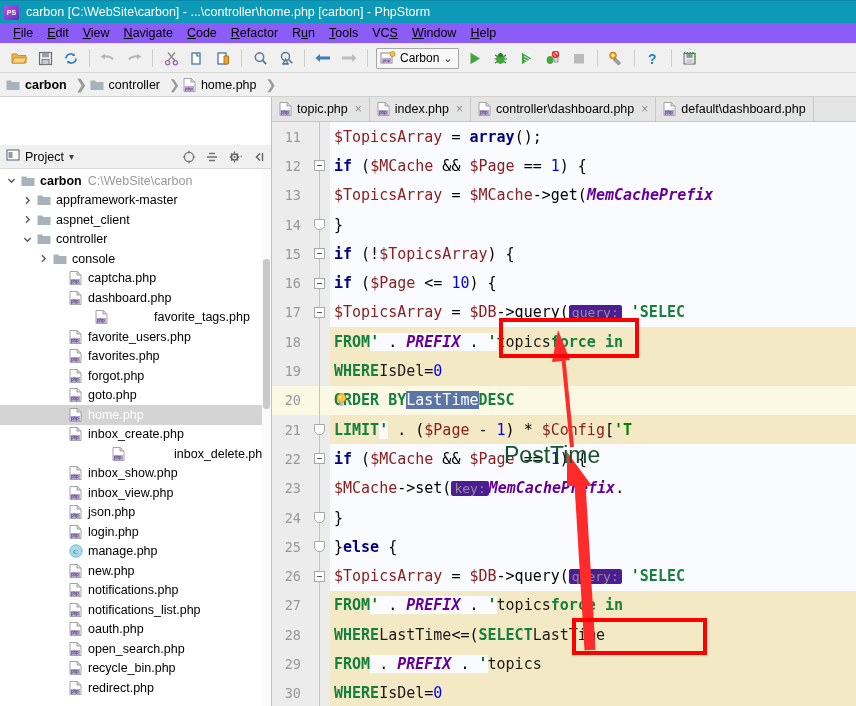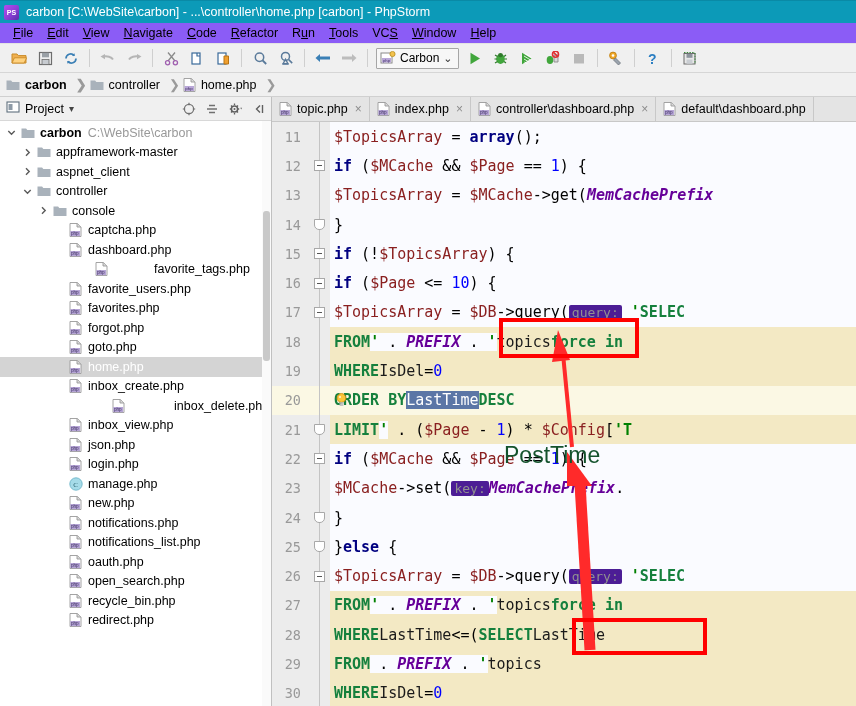--- a/index.html
+++ b/index.html
@@ -60,21 +60,21 @@
   .crumb.bold { font-weight:bold; }
 
   
   .main { flex:1; display:flex; min-height:0; background:#f0f0f0; }
 
   
   .projpanel { width:272px; flex:0 0 272px; display:flex; flex-direction:column;
                background:#ffffff; border-right:1px solid #c0c0c0; min-height:0; }
   .proj-head {
     height:24px; background:#f0f0f0; display:flex; align-items:center;
-    padding:0 4px 0 6px; border-bottom:1px solid #d8d8d8; font-size:12px; gap:5px;
+    padding:0 4px 0 6px; border-bottom:1px solid #d8d8d8; font-size:12px; gap:5px;margin-top:48px;
   }
   .proj-head .ttl { font-size:12.5px; }
   .proj-head .spacer { flex:1; }
   .proj-head .hico { width:18px;height:18px;display:flex;align-items:center;justify-content:center; }
   .tree { flex:1; overflow:hidden; position:relative; background:#fff; padding-top:2px;}
   .trow { height:19.5px; display:flex; align-items:center; font-size:12.5px;
           white-space:nowrap; padding-right:4px; }
   .trow.sel { background:#d4d4d4; }
   .twist { width:16px; flex:0 0 16px; display:flex; align-items:center; justify-content:center;
            color:#6e6e6e; font-size:10px; }
@@ -575,20 +575,32 @@
           <div class="trow" style="padding-left: 51px;">
             <span class="twist"></span>
             <span class="ficon">
               <svg width="13" height="14" viewBox="0 0 13 14">
                 <path d="M1 0.5h7.5l3.5 3.5v9.5H1z" fill="#fff" stroke="#9a9a9a" stroke-width="0.9"></path>
                 <path d="M8 0.5V4h4" fill="#d8d8d8" stroke="#9a9a9a" stroke-width="0.9"></path>
                 <rect x="1.3" y="8" width="9.8" height="5.1" fill="#b6a5d6"></rect>
                 <text x="2" y="12.2" font-size="4.6" fill="#3b2d5e" font-family="Liberation Sans">php</text>
               </svg>
             </span>
+            <span class="tlabel">inbox_show.php</span>
+          </div>
+          <div class="trow" style="padding-left: 51px;">
+            <span class="twist"></span>
+            <span class="ficon">
+              <svg width="13" height="14" viewBox="0 0 13 14">
+                <path d="M1 0.5h7.5l3.5 3.5v9.5H1z" fill="#fff" stroke="#9a9a9a" stroke-width="0.9"></path>
+                <path d="M8 0.5V4h4" fill="#d8d8d8" stroke="#9a9a9a" stroke-width="0.9"></path>
+                <rect x="1.3" y="8" width="9.8" height="5.1" fill="#b6a5d6"></rect>
+                <text x="2" y="12.2" font-size="4.6" fill="#3b2d5e" font-family="Liberation Sans">php</text>
+              </svg>
+            </span>
             <span class="tlabel">inbox_view.php</span>
           </div>
           <div class="trow" style="padding-left: 51px;">
             <span class="twist"></span>
             <span class="ficon">
               <svg width="13" height="14" viewBox="0 0 13 14">
                 <path d="M1 0.5h7.5l3.5 3.5v9.5H1z" fill="#fff" stroke="#9a9a9a" stroke-width="0.9"></path>
                 <path d="M8 0.5V4h4" fill="#d8d8d8" stroke="#9a9a9a" stroke-width="0.9"></path>
                 <rect x="1.3" y="8" width="9.8" height="5.1" fill="#b6a5d6"></rect>
                 <text x="2" y="12.2" font-size="4.6" fill="#3b2d5e" font-family="Liberation Sans">php</text>

